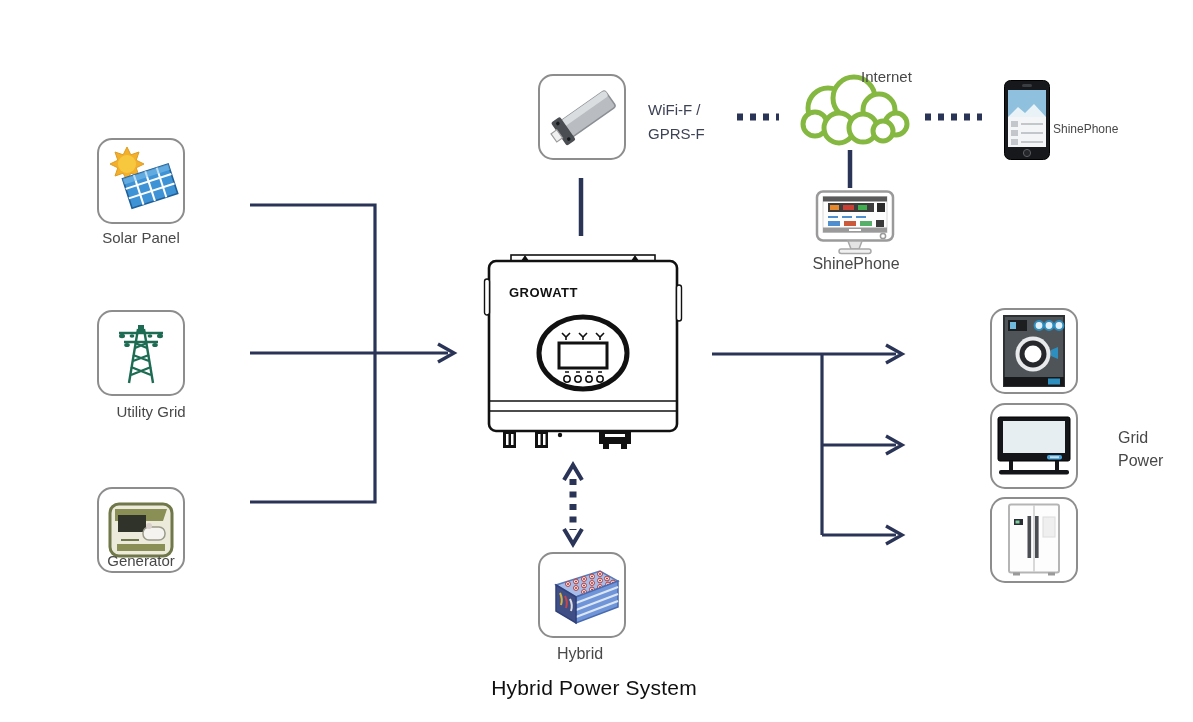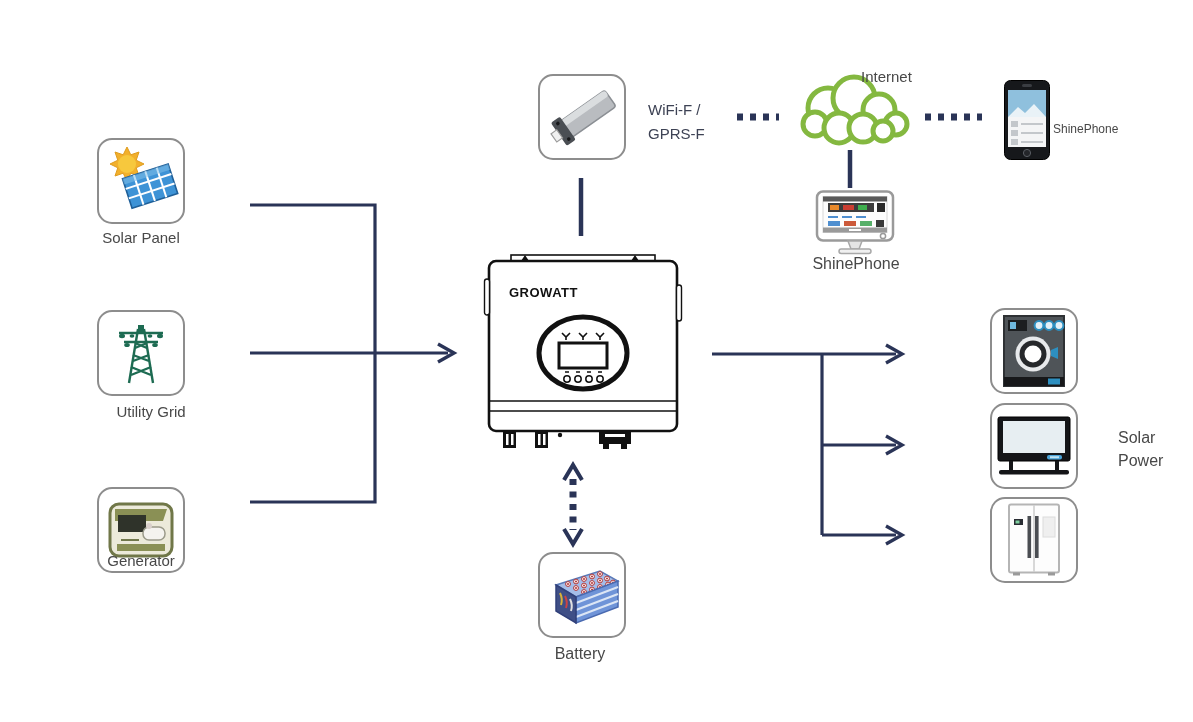--- a/index.html
+++ b/index.html
@@ -251,21 +251,21 @@
       <rect x="21.5" y="13" width="3.6" height="42" fill="#4a4d52"></rect>
       <rect x="29" y="13" width="3.6" height="42" fill="#4a4d52"></rect>
       <rect x="8" y="16" width="9" height="6" fill="#2a2d33"></rect>
       <rect x="9.5" y="17.5" width="4" height="3" fill="#7fd0a0"></rect>
       <rect x="37" y="14" width="12" height="20" fill="#efefef" stroke="#dcdcdc"></rect>
       <rect x="7" y="69.5" width="7" height="3" fill="#9a9a9a"></rect>
       <rect x="42" y="69.5" width="7" height="3" fill="#9a9a9a"></rect>
     </svg>
   </div>
   <div class="label two-line" style="left:1118px;top:426px;font-size:16px;line-height:23px;">
-    <div>Solar</div>
+    <div>Grid</div>
     <div>Power</div>
   </div>
 
   <div class="node" style="left:538px;top:552px;">
     <svg width="80" height="68" viewBox="0 0 80 68">
       <polygon points="14,24 58,10 76,20 34,36" fill="#a5bde8" stroke="#5a7ab8" stroke-width="1.5"></polygon>
       <g stroke="#b03030" stroke-width="1" fill="#ffffff">
         <circle cx="26" cy="23" r="2.4"></circle>
           <circle cx="34" cy="20.5" r="2.4"></circle>
           <circle cx="42" cy="18" r="2.4"></circle>
@@ -306,16 +306,17 @@
           <line x1="34" y1="56" x2="76" y2="40"></line>
       </g>
       <polygon points="14,24 34,36 34,62 14,50" fill="#3f4f86" stroke="#31407a" stroke-width="1.5"></polygon>
       <g stroke-width="2" fill="none">
         <path d="M18,32 q3,6 1,12" stroke="#d8b23a"></path>
         <path d="M23,35 q3,6 1,12" stroke="#c44"></path>
         <path d="M28,38 q3,6 1,12" stroke="#e0e0e0"></path>
       </g>
     </svg>
   </div>
-  <div class="label ctr" style="left:580px;top:645px;font-size:16px;">Battery</div>
-
+  <div class="label ctr" style="left:580px;top:645px;font-size:16px;">Hybrid</div>
+
+  <div class="diagram-title">Hybrid Power System</div>
 
 </div>
 
 </body></html>

